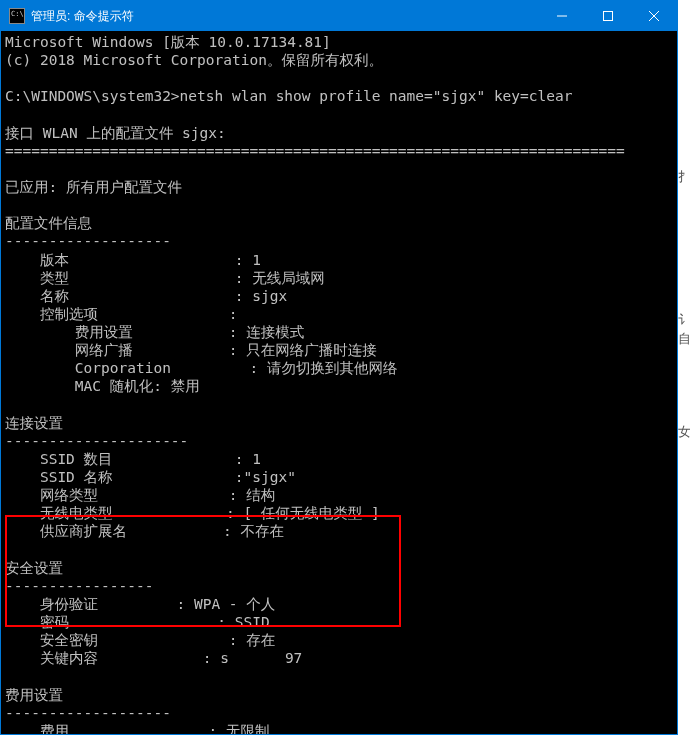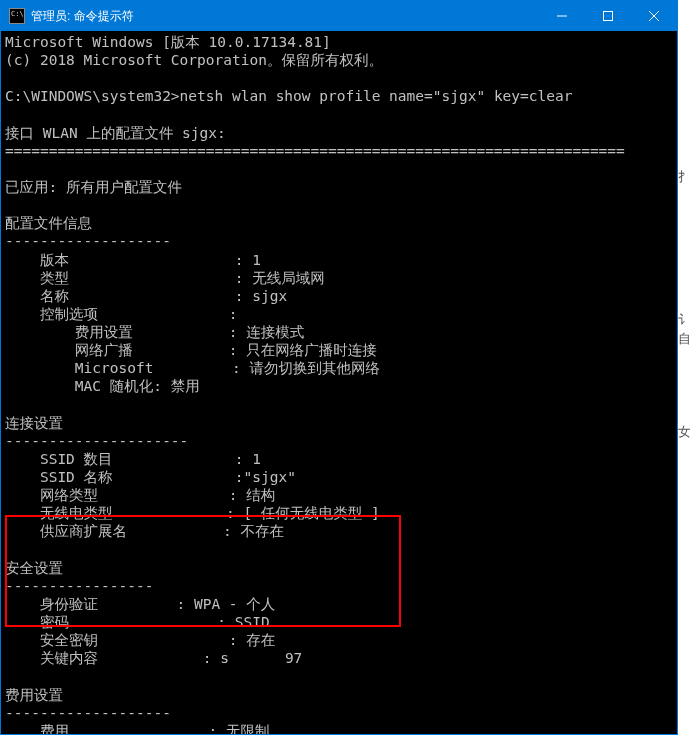--- a/index.html
+++ b/index.html
@@ -134,21 +134,21 @@
 <span>已应用: 所有用户配置文件</span>
 
 <span>配置文件信息</span>
 <span>-------------------</span>
     <span>版本</span>                   : <span>1</span>
     <span>类型</span>                   : <span>无线局域网</span>
     <span>名称</span>                   : <span>sjgx</span>
     <span>控制选项</span>               :
         <span>费用设置</span>           : <span>连接模式</span>
         <span>网络广播</span>           : <span>只在网络广播时连接</span>
-        <span>Microsoft</span>         : <span>请勿切换到其他网络</span>
+        <span>Corporation</span>         : <span>请勿切换到其他网络</span>
         <span>MAC 随机化: 禁用</span>
 
 <span>连接设置</span>
 <span>---------------------</span>
     <span>SSID 数目</span>              : <span>1</span>
     <span>SSID 名称</span>              :<span>"sjgx"</span>
     <span>网络类型</span>               : <span>结构</span>
     <span>无线电类型</span>             : <span>[ 任何无线电类型 ]</span>
     <span>供应商扩展名</span>           : <span>不存在</span>
 

